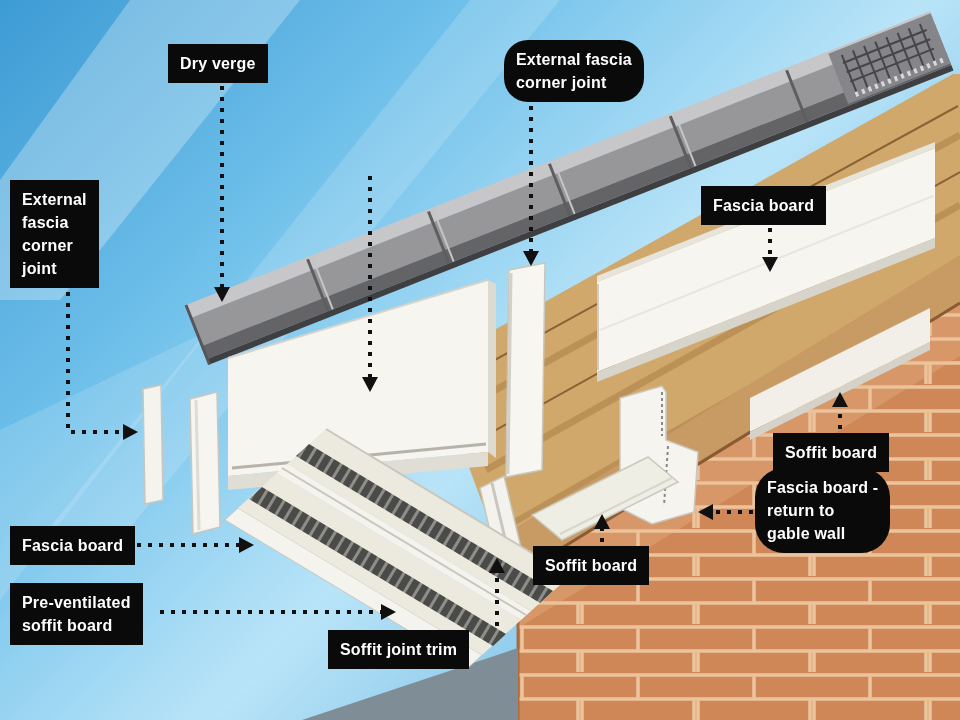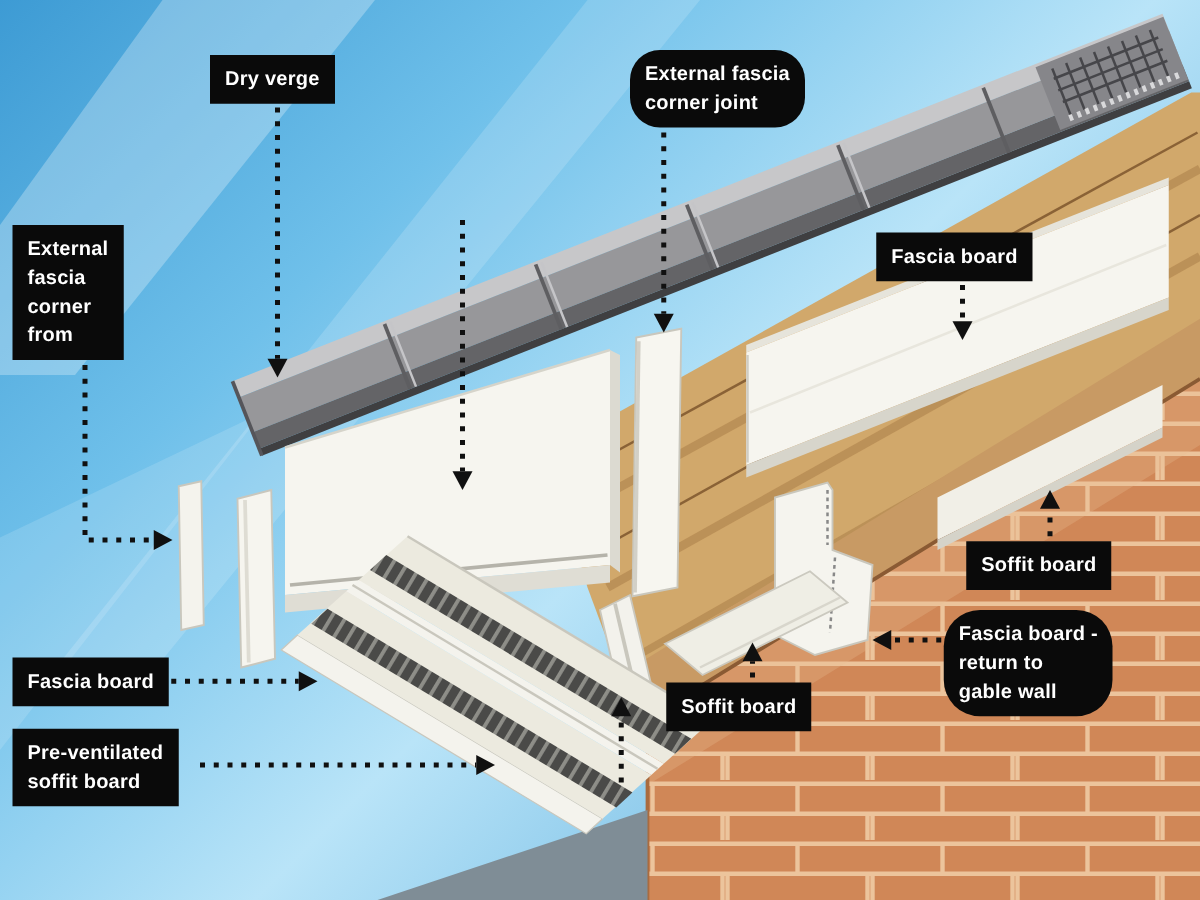--- a/index.html
+++ b/index.html
@@ -196,24 +196,25 @@
     <polygon points="497,558 489,573 505,573"></polygon>
   </g>
 </svg>
 
   <div class="callout" style="left:168px;top:44px;">Dry verge</div>
   <div class="callout" style="left:504px;top:40px;border-radius:24px;">External fascia
 corner joint</div>
   <div class="callout" style="left:10px;top:180px;">External
 fascia
 corner
-from</div>
+joint</div>
   <div class="callout" style="left:701px;top:186px;">Fascia board</div>
   <div class="callout" style="left:773px;top:433px;">Soffit board</div>
-  <div class="callout" style="left:755px;top:488px;border-radius:29px;">Fascia board -
+  <div class="callout" style="left:755px;top:468px;border-radius:29px;">Fascia board -
 return to
 gable wall</div>
   <div class="callout" style="left:10px;top:526px;">Fascia board</div>
   <div class="callout" style="left:533px;top:546px;">Soffit board</div>
   <div class="callout" style="left:10px;top:583px;">Pre-ventilated
 soffit board</div>
+  <div class="callout" style="left:328px;top:630px;">Soffit joint trim</div>
 
 </div>
 
 </body></html>

